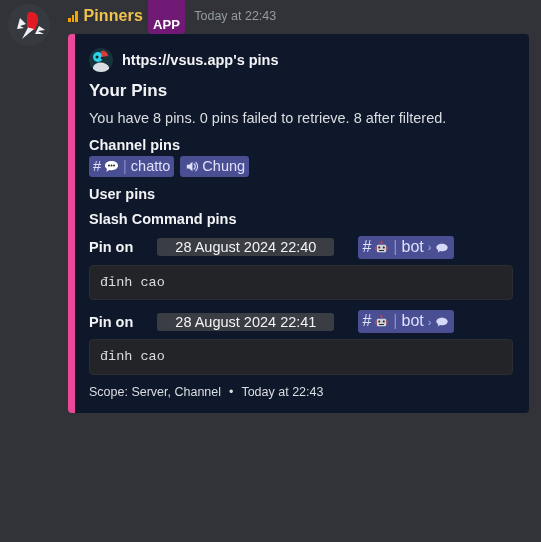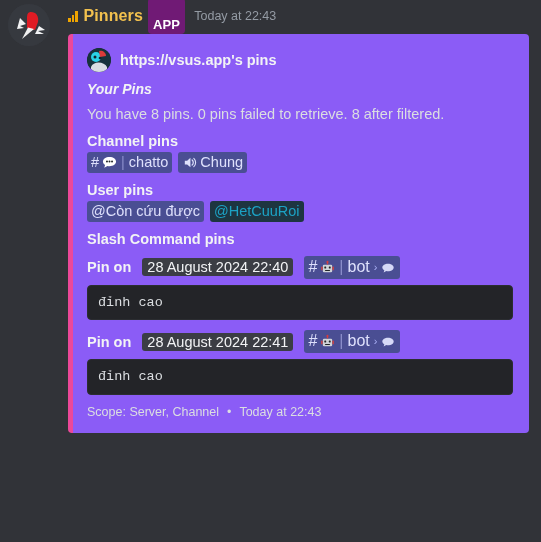--- a/index.html
+++ b/index.html
@@ -82,23 +82,23 @@
   }
 
   
   .embed-wrap {
     margin-left: 68px;
     margin-top: 6px;
     width: 461px;
   }
   .embed {
     position: relative;
-    background: #8b5cf6;
+    background: #0f172a;
     border-radius: 4px;
-    border-left: 5px solid #ec4899;
+    border-left: 7px solid #ec4899;
     padding: 14px 16px 14px 14px;
     box-sizing: border-box;
     width: 461px;
   }
 
   .embed-author {
     display: flex;
     align-items: center;
     gap: 9px;
     margin-bottom: 9px;
@@ -112,24 +112,23 @@
     background: #1e2a33;
   }
   .embed-author-name {
     color: #f2f3f5;
     font-size: 14.5px;
     font-weight: 700;
   }
 
   .embed-title {
     color: #f2f3f5;
-    font-size: 14px;
+    font-size: 17px;
     font-weight: 700;
     margin: 0 0 8px 0;
-    font-style: italic;
   }
   .embed-desc {
     color: #dbdee1;
     font-size: 14.5px;
     line-height: 1.25;
     margin: 0 0 10px 0;
   }
 
   .field {
     margin-bottom: 9px;
@@ -182,34 +181,34 @@
     display: inline-block;
     width: 15px;
     height: 15px;
     vertical-align: -2px;
   }
 
   
   .pin-row {
     display: flex;
     align-items: center;
-    gap: 11px;
+    gap: 24px;
     margin-bottom: 6px;
     flex-wrap: wrap;
   }
   .pin-label {
     color: #f2f3f5;
     font-size: 14.5px;
     font-weight: 700;
   }
   .time-pill {
     background: #3b3d44;
     color: #f2f3f5;
     border-radius: 3px;
-    padding: 1px 5px;
+    padding: 1px 18px;
     font-size: 14.5px;
     font-weight: 400;
     white-space: nowrap;
   }
 
   .codeblock {
     background: #232428;
     border: 1px solid #2b2d31;
     border-radius: 4px;
     color: #dbdee1;
@@ -305,24 +304,20 @@
                   <path d="M12.6 3.6 A6 6 0 0 1 12.6 12.4" stroke="#dee0fc" stroke-width="1.2" fill="none" stroke-linecap="round"></path>
                 </svg>
               </span>
               <span>Chung</span>
             </span>
           </div>
         </div>
 
         <div class="field">
           <div class="field-name">User pins</div>
-          <div class="field-value">
-            <span class="mention blurple">@Còn cứu được</span>
-            <span class="mention teal">@HetCuuRoi</span>
-          </div>
         </div>
 
 
         <div class="field">
           <div class="field-name">Slash Command pins</div>
         </div>
 
         <div class="pin-row">
           <span class="pin-label">Pin on</span>
           <span class="time-pill">28 August 2024 22:40</span>

